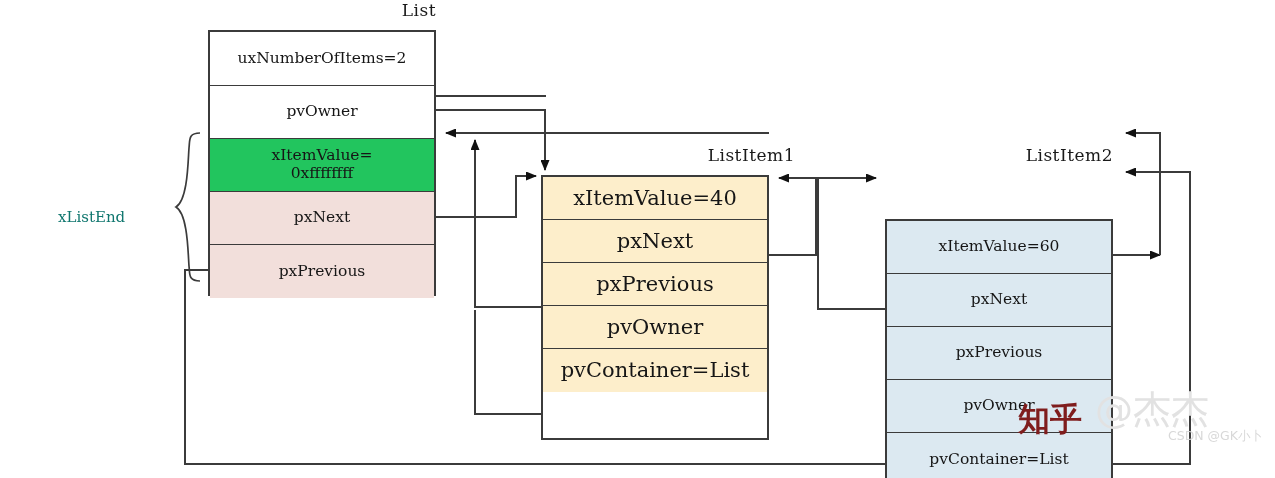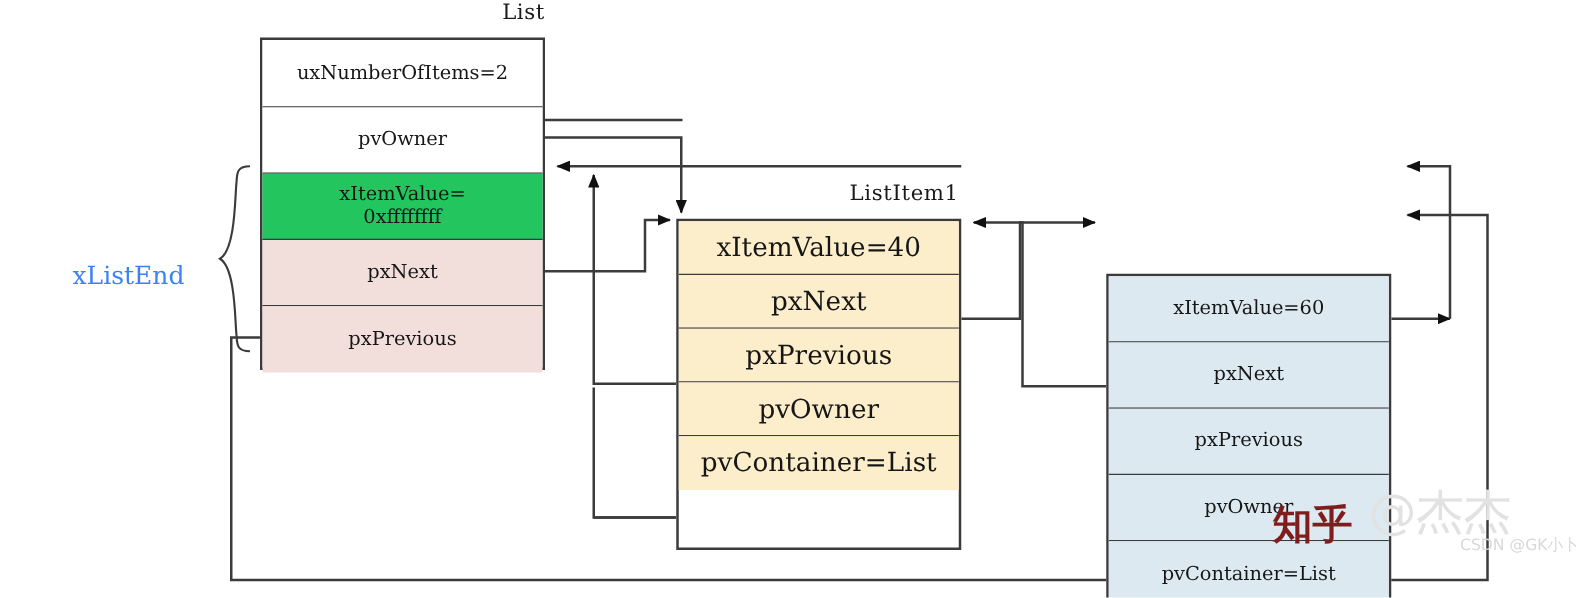--- a/index.html
+++ b/index.html
@@ -27,24 +27,24 @@
 
   
   #item1-struct{left:541px;top:175px;width:228px;height:265px;}
   #item1-struct .row{height:43px;background:#fdeecb;font-size:21px;color:#161616;}
 
   
   #item2-struct{left:885px;top:175px;width:228px;height:265px;margin-top:44px;}
   #item2-struct .row{height:53px;background:#dce9f1;font-size:15.5px;color:#161616;}
 
   #list-title{left:208px;top:0px;width:228px;}
-  #item1-title{left:539px;top:145px;width:228px;}
+  #item1-title{left:567px;top:145px;width:228px;}
   #item2-title{left:885px;top:145px;width:228px;}
 
-  #xlistend-label{position:absolute;left:58px;top:208px;font-size:20px;color:#3b82f6;}
+  #xlistend-label{position:absolute;left:58px;top:208px;font-size:15px;color:#0f766e;}
 
   
   .wm-zhihu{position:absolute;left:1095px;top:384px;font-size:38px;color:#e2e2e2;
             font-family:"DejaVu Sans","Liberation Sans",sans-serif;white-space:nowrap;}
   .wm-zhihu-logo{position:absolute;left:1018px;top:398px;font-size:32px;color:#7f1d1d;
             font-family:"DejaVu Sans","Liberation Sans",sans-serif;font-weight:bold;white-space:nowrap;text-align:right;}
   .wm-csdn{position:absolute;left:1168px;top:428px;font-size:12.5px;color:#d8d8d8;
             font-family:"DejaVu Sans","Liberation Sans",sans-serif;white-space:nowrap;}
 </style>
 </head>
@@ -85,20 +85,21 @@
       <path d="M200,133
                C188,133 190,140 189,148
                C188,160 188,200 176,207
                C188,214 188,254 189,266
                C190,274 188,281 200,281" stroke="#3b3b3b" stroke-width="1.7" fill="none"></path>
     </g>
   </svg>
 
   <div class="title" id="list-title">List</div>
   <div class="title" id="item1-title">ListItem1</div>
+  <div class="title" id="item2-title">ListItem2</div>
 
   <div id="xlistend-label">xListEnd</div>
 
   <div class="struct" id="list-struct">
     <div class="row r0">
       <span>uxNumberOfItems=2</span>
     </div>
     <div class="row r1">
       <span>pvOwner</span>
     </div>

